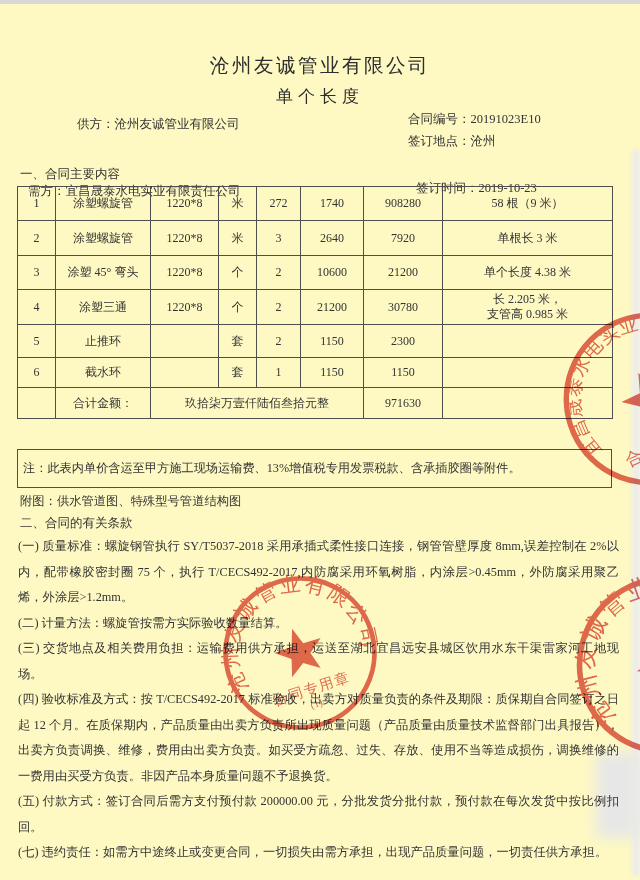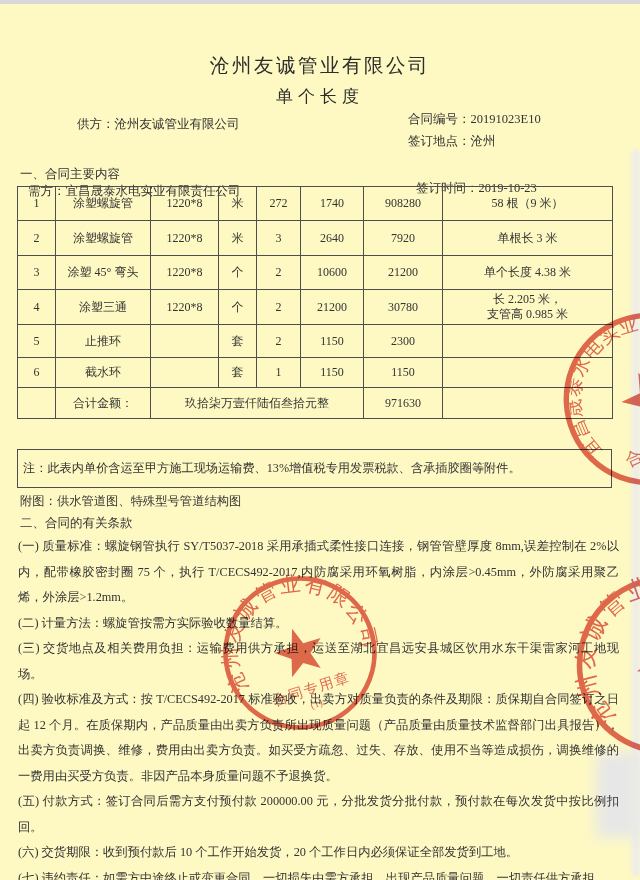--- a/index.html
+++ b/index.html
@@ -155,21 +155,20 @@
   <div class="note-box">注：此表内单价含运至甲方施工现场运输费、13%增值税专用发票税款、含承插胶圈等附件。</div>
   <div class="attachment-line">附图：供水管道图、特殊型号管道结构图</div>
 
   <div class="sec-heading sec2">二、合同的有关条款</div>
   <div class="terms">
       <p>(一) 质量标准：螺旋钢管执行 SY/T5037-2018 采用承插式柔性接口连接，钢管管壁厚度 8mm,误差控制在 2%以内，配带橡胶密封圈 75 个，执行 T/CECS492-2017,内防腐采用环氧树脂，内涂层&gt;0.45mm，外防腐采用聚乙烯，外涂层&gt;1.2mm。</p>
       <p>(二) 计量方法：螺旋管按需方实际验收数量结算。</p>
       <p>(三) 交货地点及相关费用负担：运输费用供方承担，运送至湖北宜昌远安县城区饮用水东干渠雷家河工地现场。</p>
       <p>(四) 验收标准及方式：按 T/CECS492-2017 标准验收，出卖方对质量负责的条件及期限：质保期自合同签订之日起 12 个月。在质保期内，产品质量由出卖方负责所出现质量问题（产品质量由质量技术监督部门出具报告），出卖方负责调换、维修，费用由出卖方负责。如买受方疏忽、过失、存放、使用不当等造成损伤，调换维修的一费用由买受方负责。非因产品本身质量问题不予退换货。</p>
       <p>(五) 付款方式：签订合同后需方支付预付款 200000.00 元，分批发货分批付款，预付款在每次发货中按比例扣回。</p>
-      <p>(六) 交货期限：收到预付款后 10 个工作开始发货，20 个工作日内必须保证全部发货到工地。</p>
       <p>(七) 违约责任：如需方中途终止或变更合同，一切损失由需方承担，出现产品质量问题，一切责任供方承担。</p>
     </div>
 
   <svg class="stamp stamp-buyer" viewBox="0 0 200 200">
     <circle cx="100" cy="100" r="93" fill="none" stroke-width="6" stroke="#d5382b"></circle>
     <path id="arc-a" d="M 26.7 126.7 A 78 78 0 1 1 173.3 126.7" fill="none"></path>
     <text font-size="21" letter-spacing="1" fill="#d5382b">
       <textPath href="#arc-a" startOffset="50%" text-anchor="middle">宜昌晟泰水电实业有限责任公司</textPath>
     </text>
     <polygon points="100,68 107.6,89.5 130.4,90.1 112.4,104 118.8,125.9 100,113 81.2,125.9 87.6,104 69.6,90.1 92.4,89.5" fill="#d5382b"></polygon>

